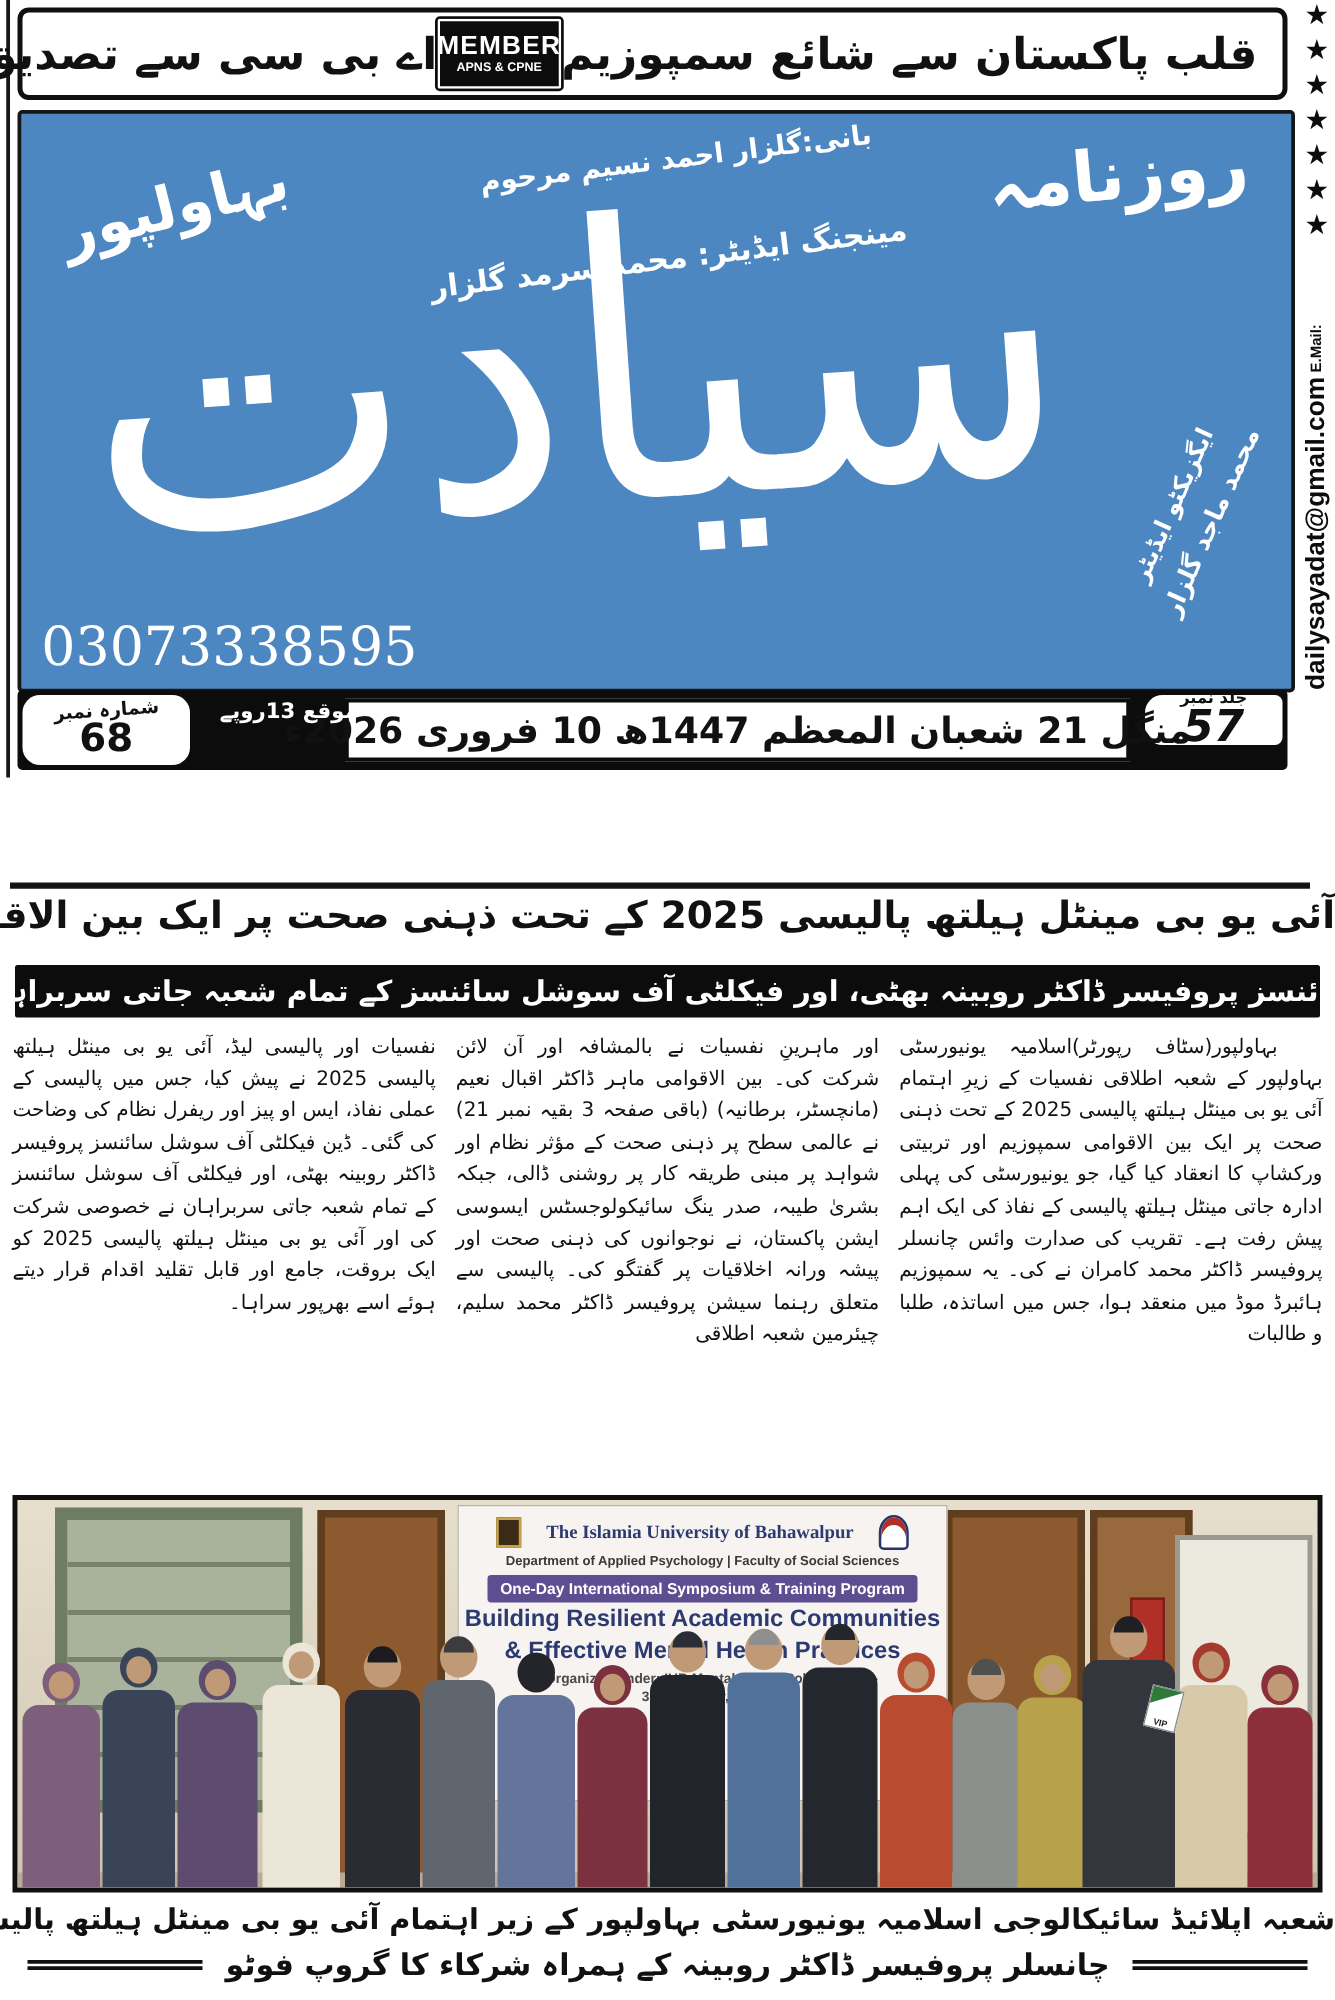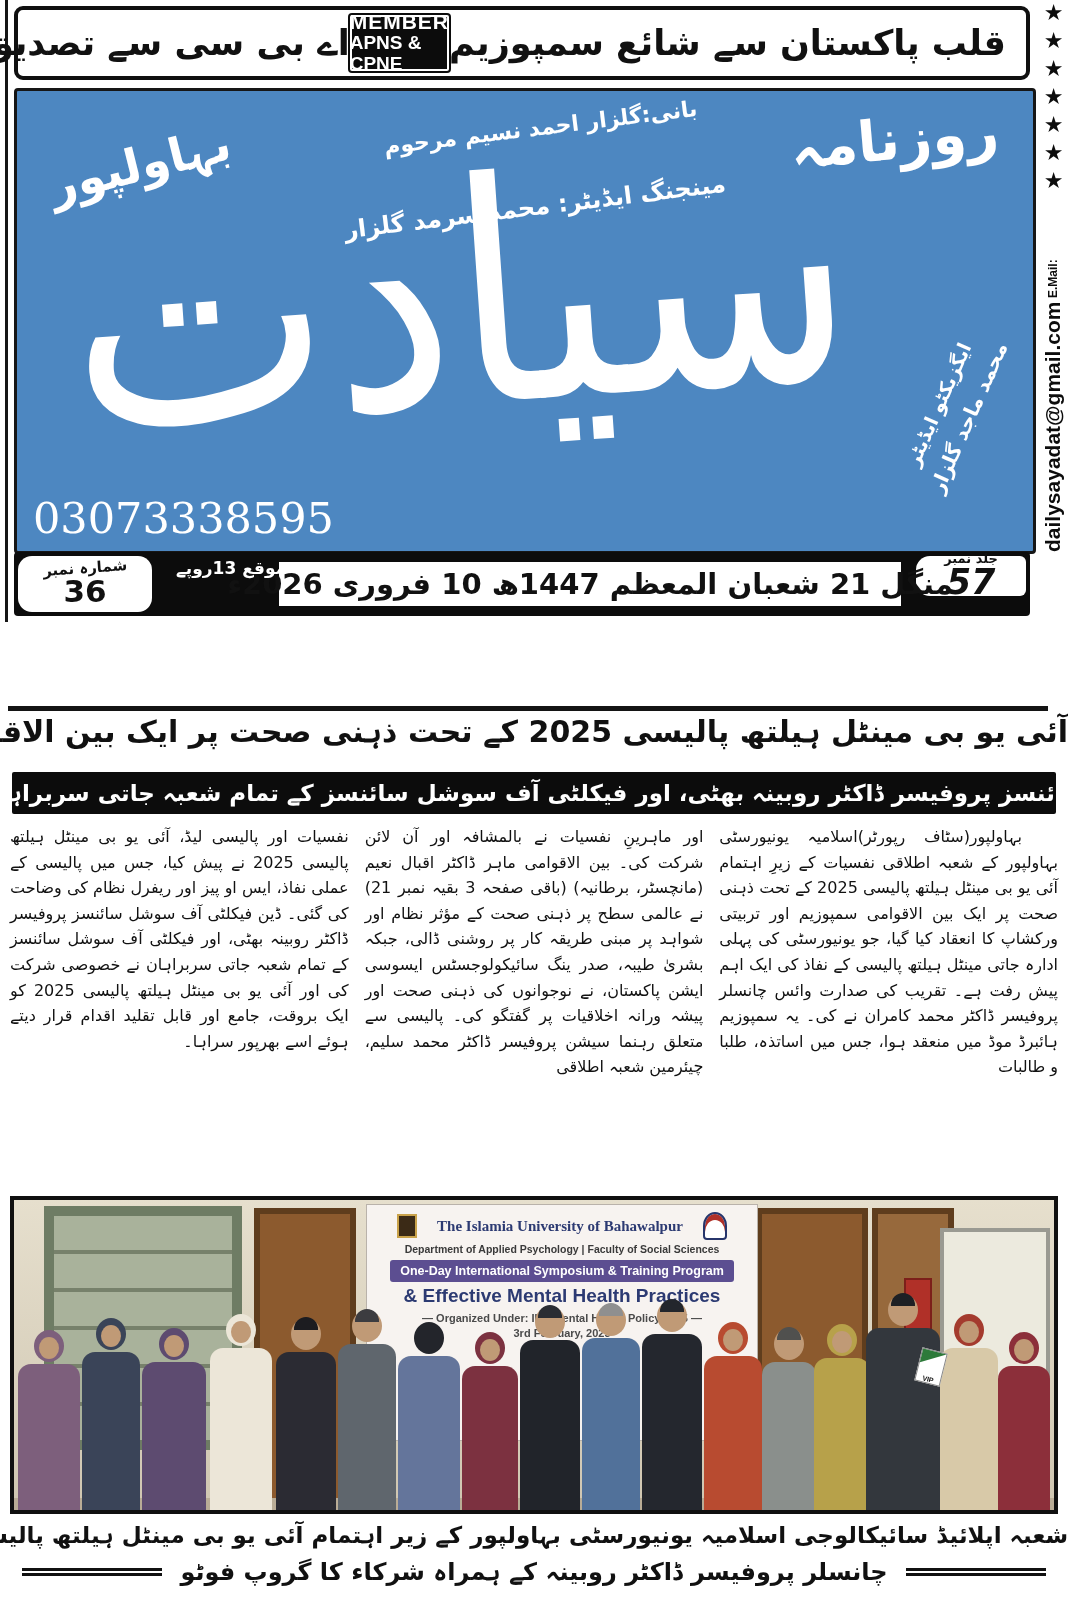--- a/index.html
+++ b/index.html
@@ -12,21 +12,21 @@
 
   
   .tagline{position:absolute;left:14px;top:6px;width:1016px;height:74px;background:#fff;
            border:4px solid #101010;border-radius:9px;display:flex;align-items:center;
            justify-content:space-between;padding:0 20px;box-sizing:border-box;direction:rtl;}
   .tagline .tg-text{font-size:35px;font-weight:bold;white-space:nowrap;}
   .member{width:124px;height:56px;background:#0c0c0c;color:#fff;border-radius:2px;
           box-shadow:inset 0 0 0 2px #fff, 0 0 0 2px #0c0c0c;display:flex;flex-direction:column;
           align-items:center;justify-content:center;font-family:"Liberation Sans",sans-serif;direction:ltr;}
   .member .m1{font-size:21px;font-weight:bold;letter-spacing:1px;line-height:1.05;}
-  .member .m2{font-size:19px;font-weight:bold;line-height:1.1;}
+  .member .m2{font-size:10px;font-weight:bold;line-height:1.1;}
 
   
   .side-strip{position:absolute;left:1038px;top:0;width:30px;height:552px;display:flex;
               flex-direction:column;align-items:center;}
   .stars{writing-mode:vertical-rl;font-size:22px;letter-spacing:3px;color:#0c0c0c;line-height:1;}
   .email-vert{flex:1;display:flex;align-items:center;writing-mode:vertical-rl;transform:rotate(180deg);
               font-family:"Liberation Sans",sans-serif;font-weight:bold;font-size:21px;color:#0c0c0c;}
   .email-vert .lbl{font-size:12px;margin-top:4px;}
 
   
@@ -166,21 +166,21 @@
       <span class="lbl">جلد نمبر</span>
       <span class="num">57</span>
     </div>
     <div class="date-box">منگل 21 شعبان المعظم 1447ھ 10 فروری 2026ء</div>
     <div class="price">
       <div class="p1">موقع 13روپے</div>
       <div class="p2">زرسالانہ 3000 روپے</div>
     </div>
     <div class="issue-box">
       <span class="lbl">شمارہ نمبر</span>
-      <span class="num">36</span>
+      <span class="num">68</span>
     </div>
   </div>
 
   <div class="head-rule"></div>
   <div class="headline">آئی یو بی مینٹل ہیلتھ پالیسی 2025 کے تحت ذہنی صحت پر ایک بین الاقوامی سمپوزیم اور تربیتی ورکشاپ کا انعقاد</div>
   <div class="subhead">ڈین فیکلٹی آف سوشل سائنسز پروفیسر ڈاکٹر روبینہ بھٹی، اور فیکلٹی آف سوشل سائنسز کے تمام شعبہ جاتی سربراہان نے خصوصی شرکت کی</div>
   <div class="body-cols">
     <div class="col first">بہاولپور(سٹاف رپورٹر)اسلامیہ یونیورسٹی بہاولپور کے شعبہ اطلاقی نفسیات کے زیرِ اہتمام آئی یو بی مینٹل ہیلتھ پالیسی 2025 کے تحت ذہنی صحت پر ایک بین الاقوامی سمپوزیم اور تربیتی ورکشاپ کا انعقاد کیا گیا، جو یونیورسٹی کی پہلی ادارہ جاتی مینٹل ہیلتھ پالیسی کے نفاذ کی ایک اہم پیش رفت ہے۔ تقریب کی صدارت وائس چانسلر پروفیسر ڈاکٹر محمد کامران نے کی۔ یہ سمپوزیم ہائبرڈ موڈ میں منعقد ہوا، جس میں اساتذہ، طلبا و طالبات</div>
     <div class="col">اور ماہرینِ نفسیات نے بالمشافہ اور آن لائن شرکت کی۔ بین الاقوامی ماہر ڈاکٹر اقبال نعیم (مانچسٹر، برطانیہ) (باقی صفحہ 3 بقیہ نمبر 21) نے عالمی سطح پر ذہنی صحت کے مؤثر نظام اور شواہد پر مبنی طریقہ کار پر روشنی ڈالی، جبکہ بشریٰ طیبہ، صدر ینگ سائیکولوجسٹس ایسوسی ایشن پاکستان، نے نوجوانوں کی ذہنی صحت اور پیشہ ورانہ اخلاقیات پر گفتگو کی۔ پالیسی سے متعلق رہنما سیشن پروفیسر ڈاکٹر محمد سلیم، چیئرمین شعبہ اطلاقی</div>
     <div class="col">نفسیات اور پالیسی لیڈ، آئی یو بی مینٹل ہیلتھ پالیسی 2025 نے پیش کیا، جس میں پالیسی کے عملی نفاذ، ایس او پیز اور ریفرل نظام کی وضاحت کی گئی۔ ڈین فیکلٹی آف سوشل سائنسز پروفیسر ڈاکٹر روبینہ بھٹی، اور فیکلٹی آف سوشل سائنسز کے تمام شعبہ جاتی سربراہان نے خصوصی شرکت کی اور آئی یو بی مینٹل ہیلتھ پالیسی 2025 کو ایک بروقت، جامع اور قابل تقلید اقدام قرار دیتے ہوئے اسے بھرپور سراہا۔</div>
@@ -194,20 +194,21 @@
     <div class="ph-ext" style="background: rgb(176, 48, 40);"></div>
     <div class="ph-screen"></div>
     <div class="banner">
       <div class="bn-row">
         <span class="bn-logo"></span>
         <span class="bn-univ">The Islamia University of Bahawalpur</span>
         <span class="bn-logo torch"></span>
       </div>
       <div class="bn-dept">Department of Applied Psychology | Faculty of Social Sciences</div>
       <div class="bn-ribbon" style="background: rgb(92, 78, 145);">One-Day International Symposium &amp; Training Program</div>
+      <div class="bn-t1">Building Resilient Academic Communities</div>
       <div class="bn-t2">&amp; Effective Mental Health Practices</div>
       <div class="bn-org">— Organized Under: IUB Mental Health Policy 2025 —</div>
       <div class="bn-date">3rd February, 2025</div>
     </div>
     <div class="ph-floor"></div>
     <div id="people-row">
         <div class="person" style="left: 4px; width: 62px; height: 180px;">
           <div class="p-head" style="background: rgb(125, 95, 124);">
             <div class="p-face" style="background: rgb(192, 154, 118);"></div>
           </div>

